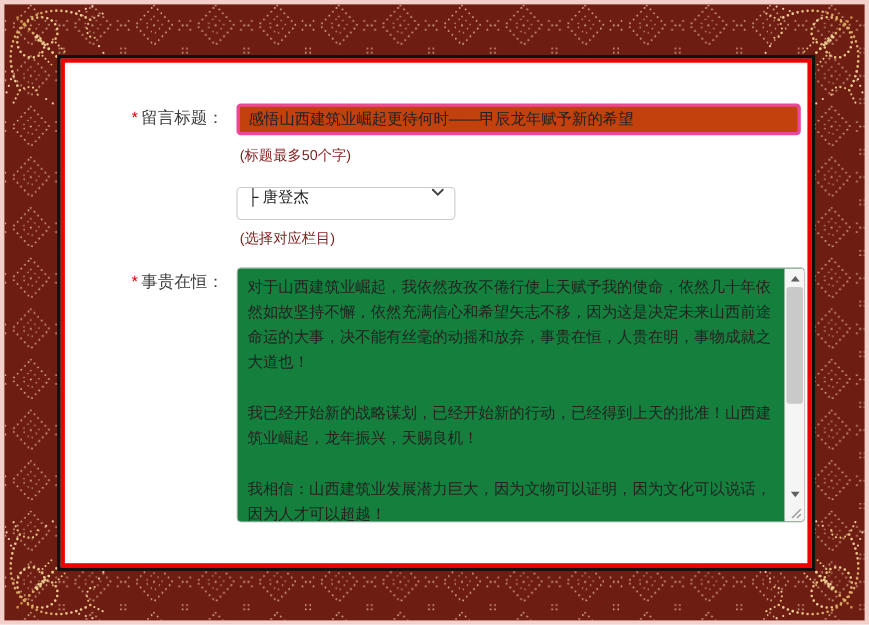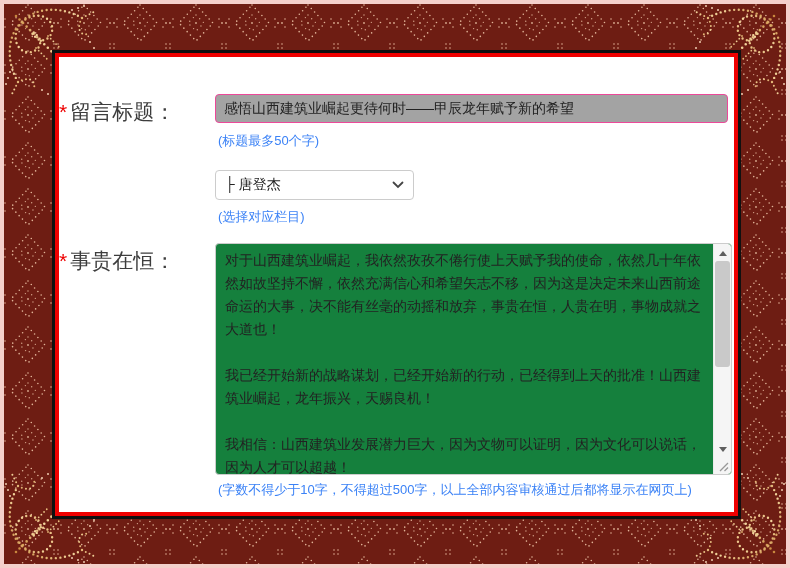--- a/index.html
+++ b/index.html
@@ -3,32 +3,32 @@
 <meta charset="utf-8">
 <style>
   html,body{margin:0;padding:0;}
   body{font-family:"Liberation Sans","DejaVu Sans",sans-serif;}
   .stage{position:relative;width:790px;height:568px;background:#f4d0cb;overflow:hidden;}
   .frame-art{position:absolute;left:0;top:0;}
   .panel{
     position:absolute;left:55px;top:53px;width:675px;height:455px;
     background:#ffffff;border:4px solid #ee0000;outline:3px solid #101010;
   }
-  .flabel{position:absolute;left:0;width:151px;text-align:left;font-size:21px;color:#3d3d3d;white-space:nowrap;}
+  .flabel{position:absolute;left:0;width:151px;text-align:center;font-size:15px;color:#3d3d3d;white-space:nowrap;padding-left:27px;}
   .req{color:#ee0000;margin-right:3px;}
-  .hint{position:absolute;left:159px;font-size:13px;color:#3b82f6;white-space:nowrap;}
+  .hint{position:absolute;left:159px;font-size:13px;color:#7f1d1d;white-space:nowrap;}
   .txt{
     position:absolute;left:156px;top:37px;width:513px;height:29px;box-sizing:border-box;
-    border:1px solid #ec4899;border-radius:4px;padding:0 8px;font-size:14px;color:#222222;
-    font-family:"Liberation Sans","DejaVu Sans",sans-serif;outline:none;background:#a3a3a3;
+    border:3px solid #ec4899;border-radius:4px;padding:0 8px;font-size:14px;color:#222222;
+    font-family:"Liberation Sans","DejaVu Sans",sans-serif;outline:none;background:#c2410c;
   }
   .select{
     position:absolute;left:156px;top:113px;width:199px;height:30px;box-sizing:border-box;
     border:1px solid #cccccc;border-radius:4px;background:#ffffff;
-    display:flex;align-items:center;justify-content:space-between;padding:0 9px;
+    display:flex;align-items:flex-start;justify-content:space-between;padding:0 9px;
     font-size:14px;color:#222222;cursor:default;
   }
   .chev{flex:0 0 auto;}
   .tarea{
     position:absolute;left:156px;top:186px;width:517px;height:232px;box-sizing:border-box;
     border:1px solid #cccccc;border-radius:4px;background:#15803d;overflow:hidden;
   }
   .ta-text{
     position:absolute;left:0;top:0;right:17px;bottom:0;padding:5px 9px;
     font-size:14px;line-height:23px;color:#222222;white-space:pre-wrap;word-break:break-all;overflow:hidden;
@@ -137,16 +137,15 @@
         </div>
         <div class="sb-thumb"></div>
         <div class="sb-btn down">
           <span class="tri-down"></span>
         </div>
       </div>
       <svg class="grip" width="12" height="12" viewBox="0 0 12 12">
         <path d="M11,3 L3,11 M11,7.5 L7.5,11" stroke="#999999" stroke-width="1.3" fill="none"></path>
       </svg>
     </div>
-    <div class="hint" style="top:424px">(字数不得少于10字，不得超过500字，以上全部内容审核通过后都将显示在网页上)</div>
 
   </div>
 </div>
 
 </body></html>

